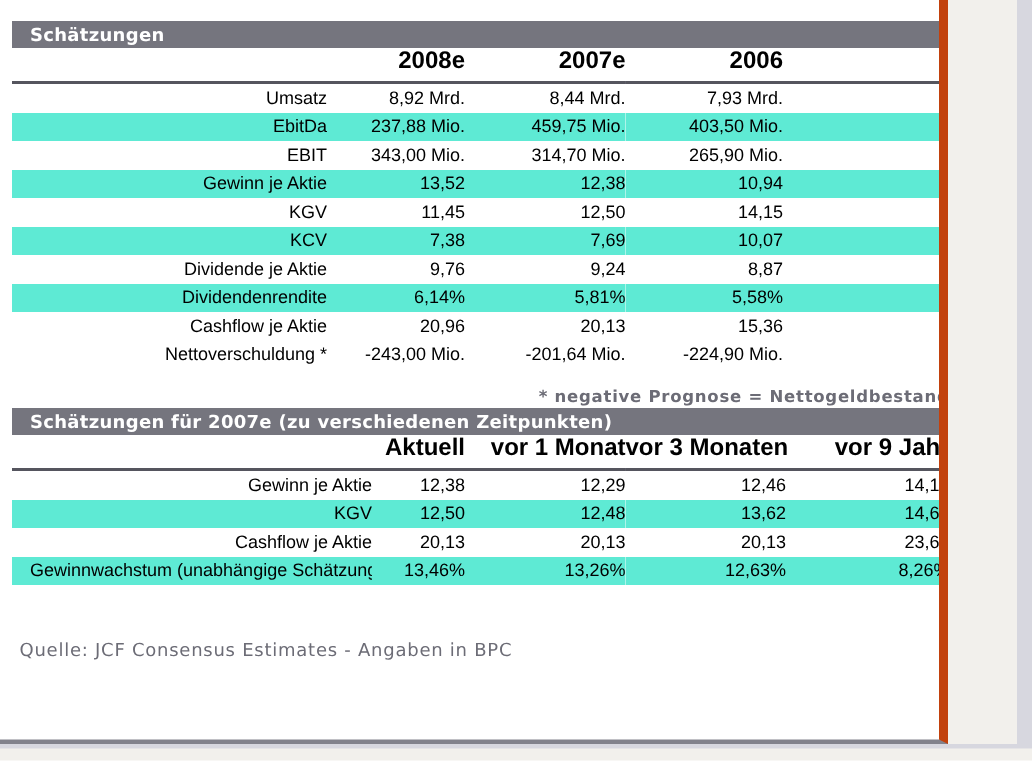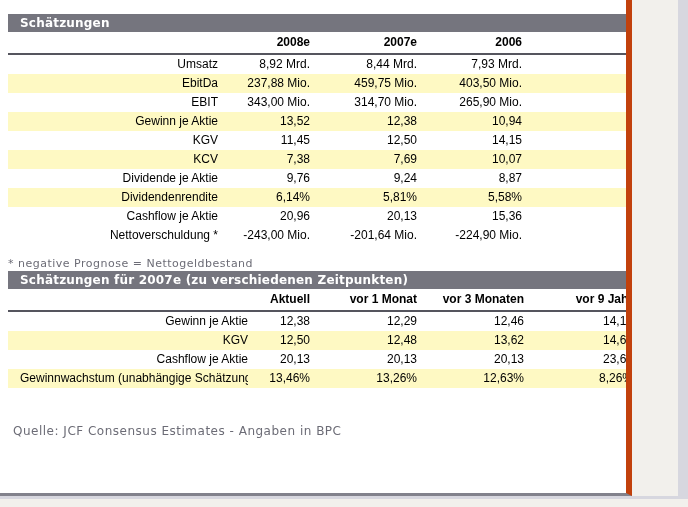--- a/index.html
+++ b/index.html
@@ -46,42 +46,44 @@
     width:636px;
     font-size:12px;
     color:#000000;
   }
   table.data-table th {
     height:22px;
     vertical-align:bottom;
     padding:0 0 4px 0;
     text-align:right;
     font-weight:bold;
-    font-size:12px;
+    font-size:16px;
     border-bottom:2px solid #55555e;
     white-space:nowrap;
   }
   table.data-table th:first-child { text-align:left; padding-left:12px; }
   table.data-table td {
     height:19px;
     line-height:19px;
     padding:0;
     text-align:right;
     white-space:nowrap;
     overflow:hidden;
   }
   table.data-table td:first-child { text-align:right; padding-left:12px; }
-  table.data-table tr.alt td { background:#fef9c3; }
+  table.data-table tr.alt td { background:#5eead4; }
   .footnote {
     margin-top:12px;
     padding-right:11px;
+    text-align:right;
     font-family:"DejaVu Sans", sans-serif;
     font-size:11px;
     color:#6c6c76;
     letter-spacing:0.5px;
+    font-weight:bold;
   }
   .source-note {
     margin:36px 0 0 13px;
     font-family:"DejaVu Sans", sans-serif;
     font-size:12px;
     color:#6c6c76;
     letter-spacing:0.5px;
   }
 </style>
 </head>

